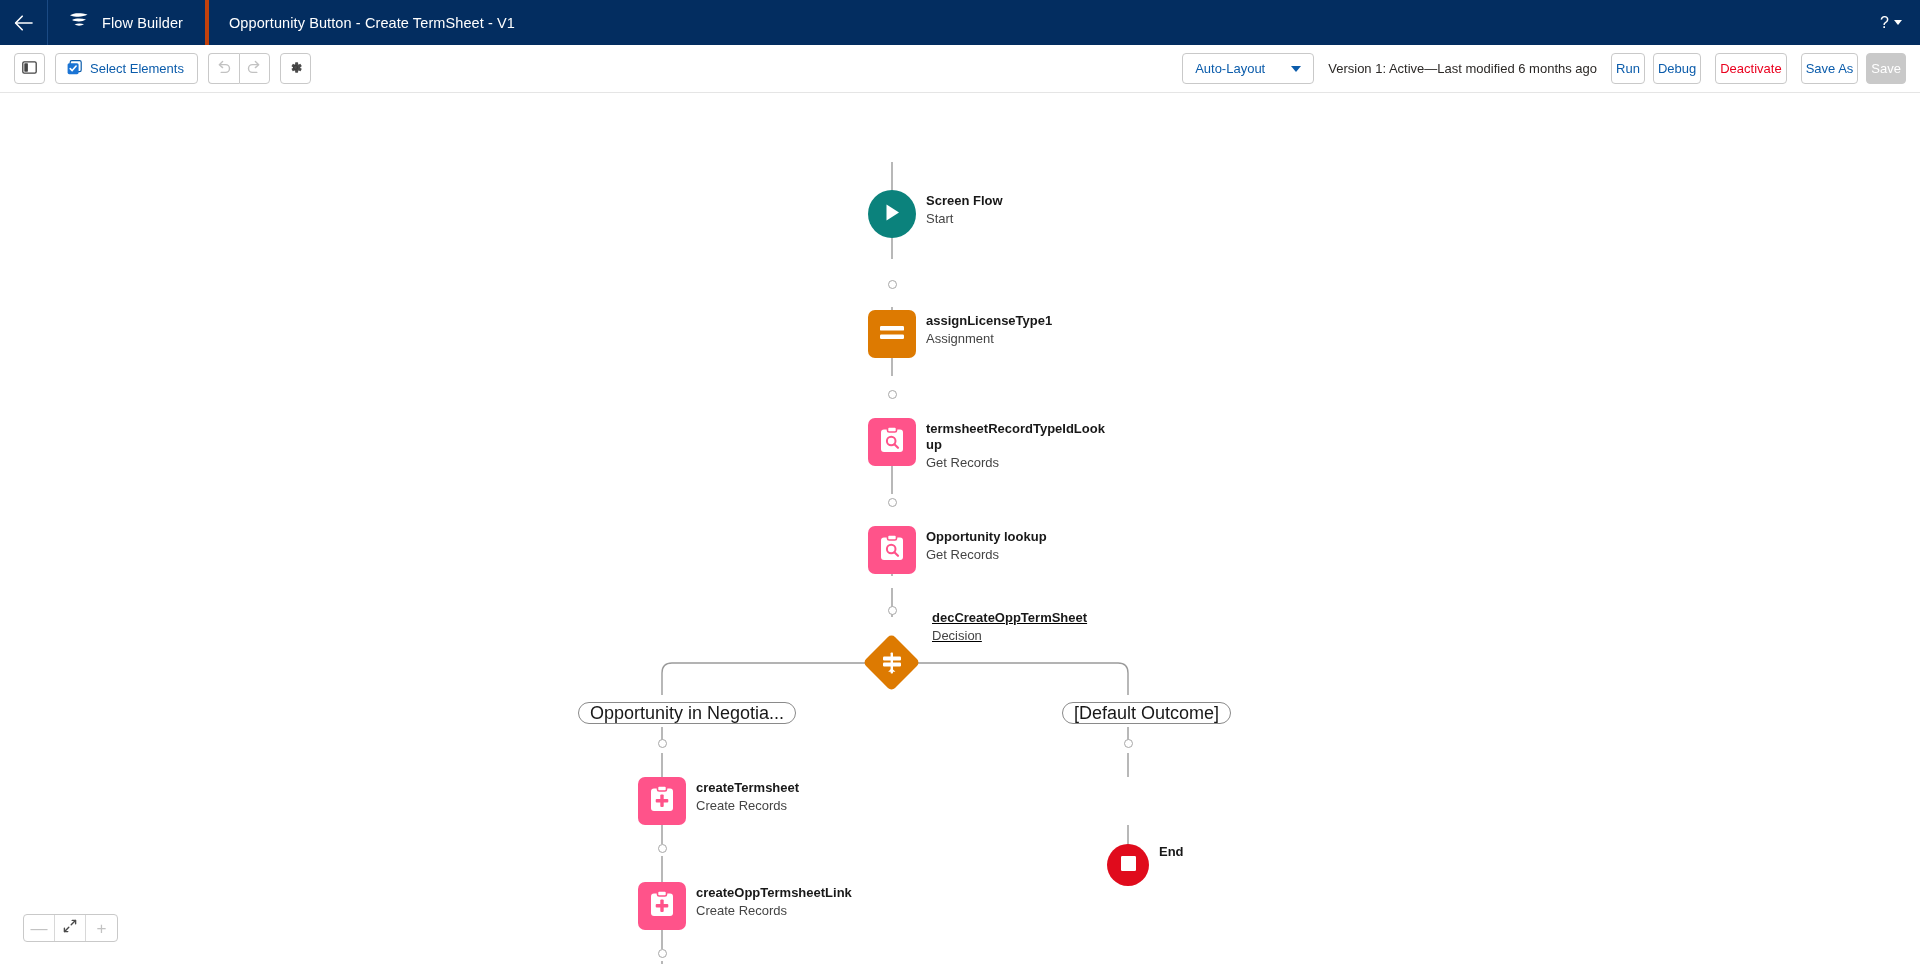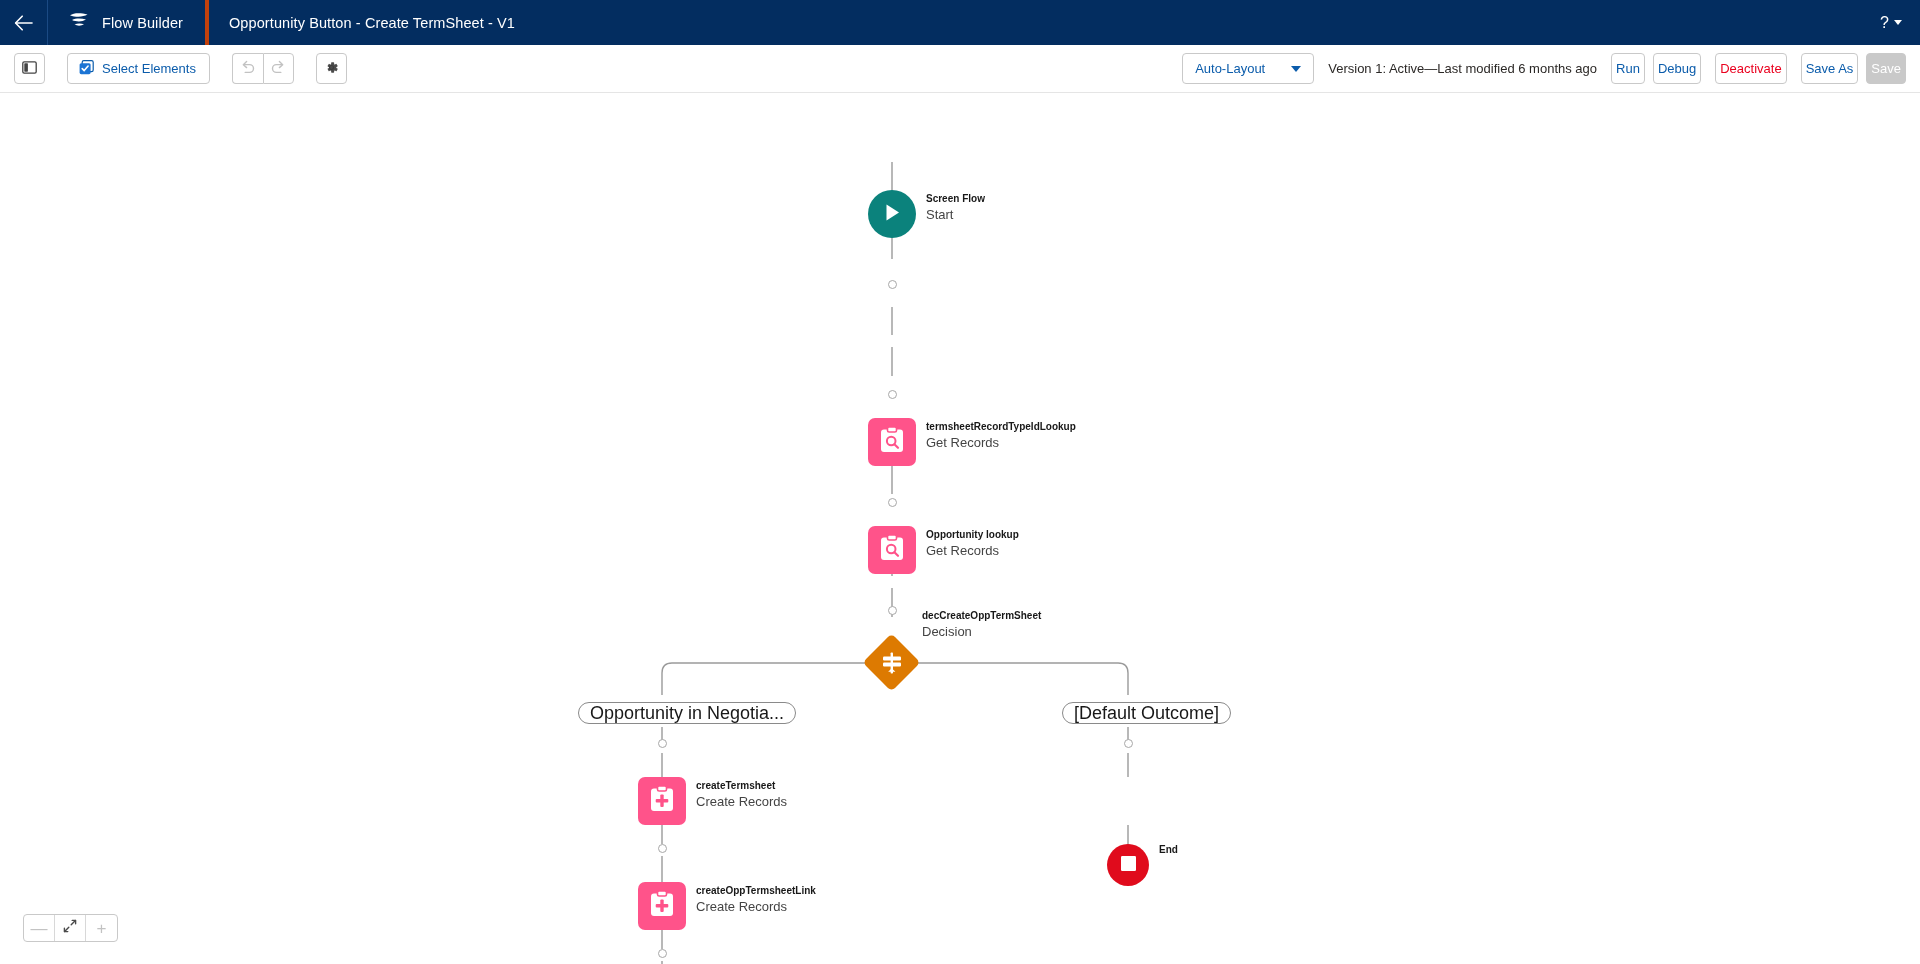--- a/index.html
+++ b/index.html
@@ -73,21 +73,21 @@
   
   .toolbar {
     height: 48px;
     background: #ffffff;
     border-bottom: 1px solid #e5e5e5;
     display: flex;
     align-items: center;
     padding: 0 14px;
     gap: 0;
   }
-  .tb-left { display: flex; align-items: center; gap: 22px; }
+  .tb-left { display: flex; align-items: center; gap: 10px; }
   .tb-right { margin-left: auto; display: flex; align-items: center; gap: 0; }
 
   .btn {
     height: 31px;
     border: 1px solid #c9c9c9;
     border-radius: 4px;
     background: #ffffff;
     color: #0b5cab;
     font-size: 13px;
     font-family: "Liberation Sans", sans-serif;
@@ -181,21 +181,21 @@
   .node-icon.screen { background: #1589ee; }
   .node-icon.endnode { background: #e00b1c; border-radius: 50%; width: 42px; height: 42px; }
 
   .node-text {
     margin-left: 10px;
     padding-top: 3px;
     line-height: 1.22;
     max-width: 185px;
   }
   .node-title {
-    font-size: 10px;
+    font-size: 13px;
     font-weight: bold;
     color: #181818;
     word-break: break-word;
     cursor: pointer;
   }
   .node-sub {
     font-size: 13px;
     color: #444444;
     margin-top: 2px;
   }
@@ -433,20 +433,34 @@
             <path d="M4.5 2.4 L17 10.4 L4.5 18.4 Z" fill="#ffffff"></path>
           </svg>
         </span>
       </div>
       <div class="node-text">
         <div class="node-title">Screen Flow</div>
         <div class="node-sub">Start</div>
       </div>
     </div>
 
+    <div class="node" style="left:868px; top:217px;">
+      <div class="node-icon assignment">
+        <span>
+          <svg width="26" height="17" viewBox="0 0 26 17">
+            <rect x="1" y="2" width="24" height="4.6" rx="1.2" fill="#ffffff"></rect>
+            <rect x="1" y="10.4" width="24" height="4.6" rx="1.2" fill="#ffffff"></rect>
+          </svg>
+        </span>
+      </div>
+      <div class="node-text">
+        <div class="node-title">assignLicenseType1</div>
+        <div class="node-sub">Assignment</div>
+      </div>
+    </div>
 
     <div class="node" style="left:868px; top:325px;">
       <div class="node-icon getrecords">
         <span>
           <svg width="26" height="28" viewBox="0 0 26 28">
             <rect x="2" y="3.5" width="22" height="22.5" rx="3" fill="#ffffff"></rect>
             <rect x="8.5" y="1" width="9" height="5" rx="1.6" fill="#ffffff" stroke="#ff538a" stroke-width="1.6"></rect>
             <circle cx="12.2" cy="15" r="4.3" fill="none" stroke="#ff538a" stroke-width="2"></circle>
             <line x1="15.4" y1="18.2" x2="19" y2="21.8" stroke="#ff538a" stroke-width="2.2" stroke-linecap="round"></line>
           </svg>
@@ -480,21 +494,21 @@
       <div class="diamond-icon">
         <svg width="26" height="26" viewBox="0 0 26 26">
           <rect x="11.6" y="2.5" width="2.4" height="21" rx="0.8" fill="#ffffff"></rect>
           <rect x="4" y="6.6" width="18" height="4" rx="1.1" fill="#ffffff"></rect>
           <rect x="4" y="12.6" width="18" height="4" rx="1.1" fill="#ffffff"></rect>
           <path d="M12.8 18.2 L16.4 21.8 L9.2 21.8 Z" fill="#ffffff"></path>
         </svg>
       </div>
     </div>
     <div class="node" style="left:922px; top:514px;">
-      <div class="node-text" style="margin-left:0;">
+      <div class="node-text" style="margin-left:10px;text-decoration:underline;">
         <div class="node-title">decCreateOppTermSheet</div>
         <div class="node-sub">Decision</div>
       </div>
     </div>
 
     <div class="branch-label" style="left:578px; top:609px;">Opportunity in Negotia...</div>
     <div class="branch-label" style="left:1062px; top:609px;">[Default Outcome]</div>
 
     <div class="node" style="left:638px; top:684px;">
       <div class="node-icon createrecords">

